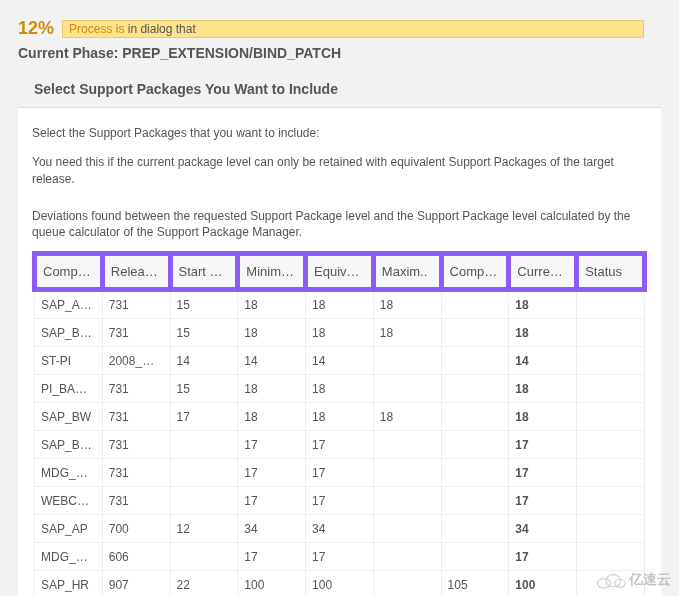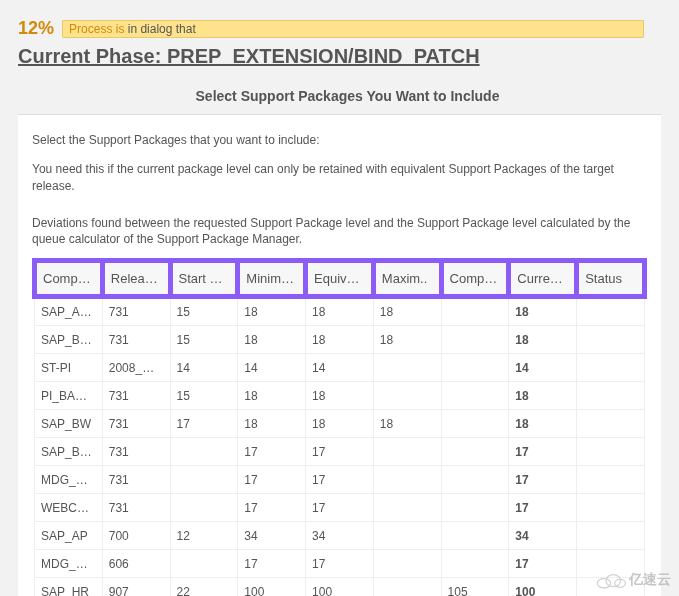--- a/index.html
+++ b/index.html
@@ -35,31 +35,29 @@
     font-size: 12px;
     color: #555;
     border-radius: 1px;
     flex: 1;
   }
   .process-badge .highlight {
     color: #d18a0a;
   }
   .phase-row {
     padding: 2px 18px 10px 18px;
-    font-size: 20px;
-    color: #555;
-    font-weight: bold;
-    text-decoration: underline;
+    font-size: 14px;
+    color: #555;
+    font-weight: bold;
   }
   .section-title {
     padding: 10px 18px 10px 34px;
     font-size: 14px;
     color: #555;
     font-weight: bold;
-    text-align: center;
   }
   .white-panel {
     background: #fff;
     margin: 0 18px;
     padding: 18px 14px;
     border-top: 1px solid #ddd;
   }
   .intro1 {
     font-size: 12px;
     color: #555;

